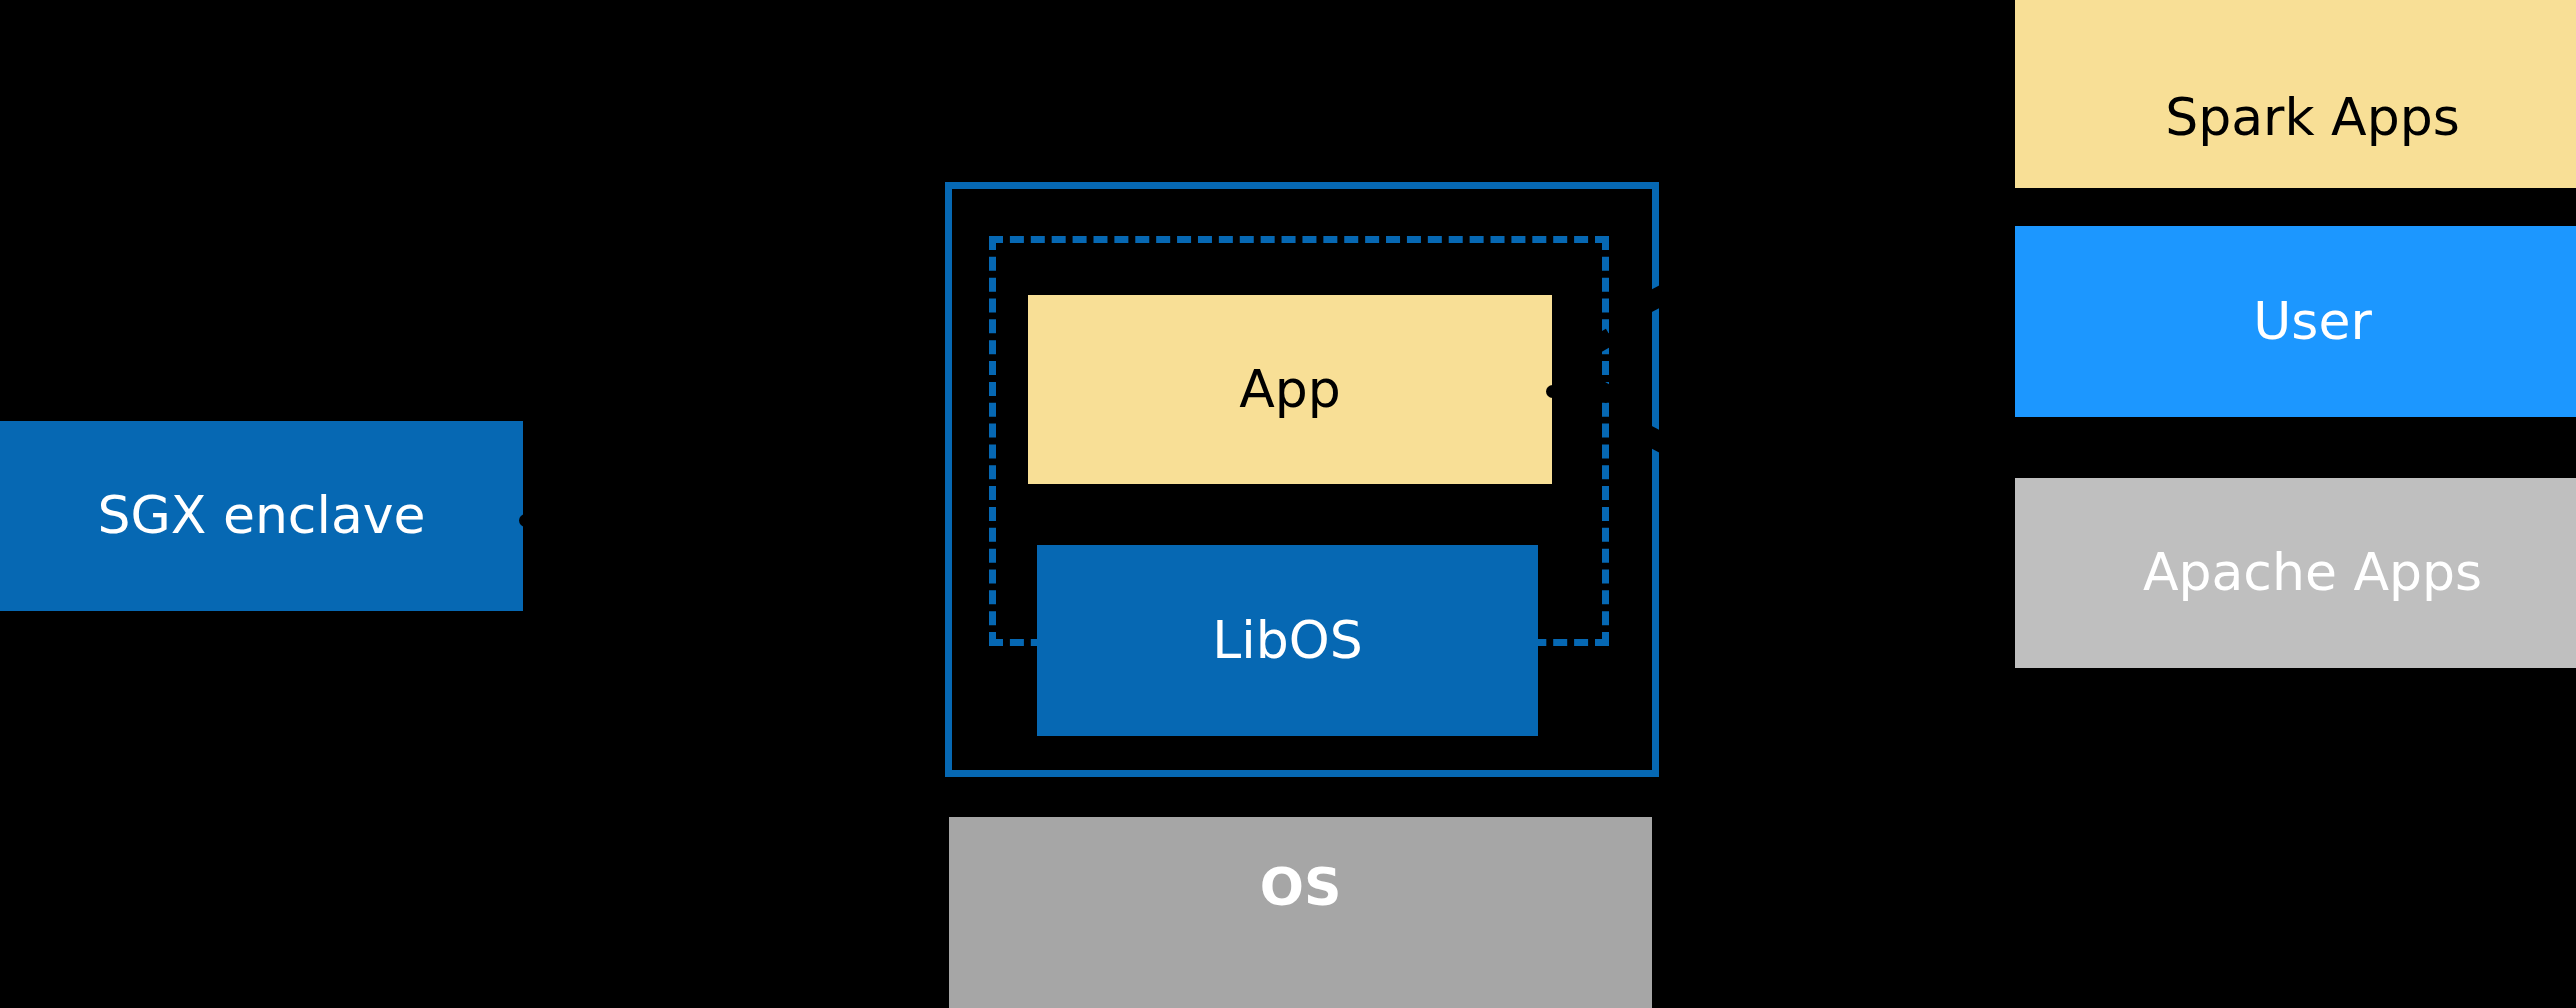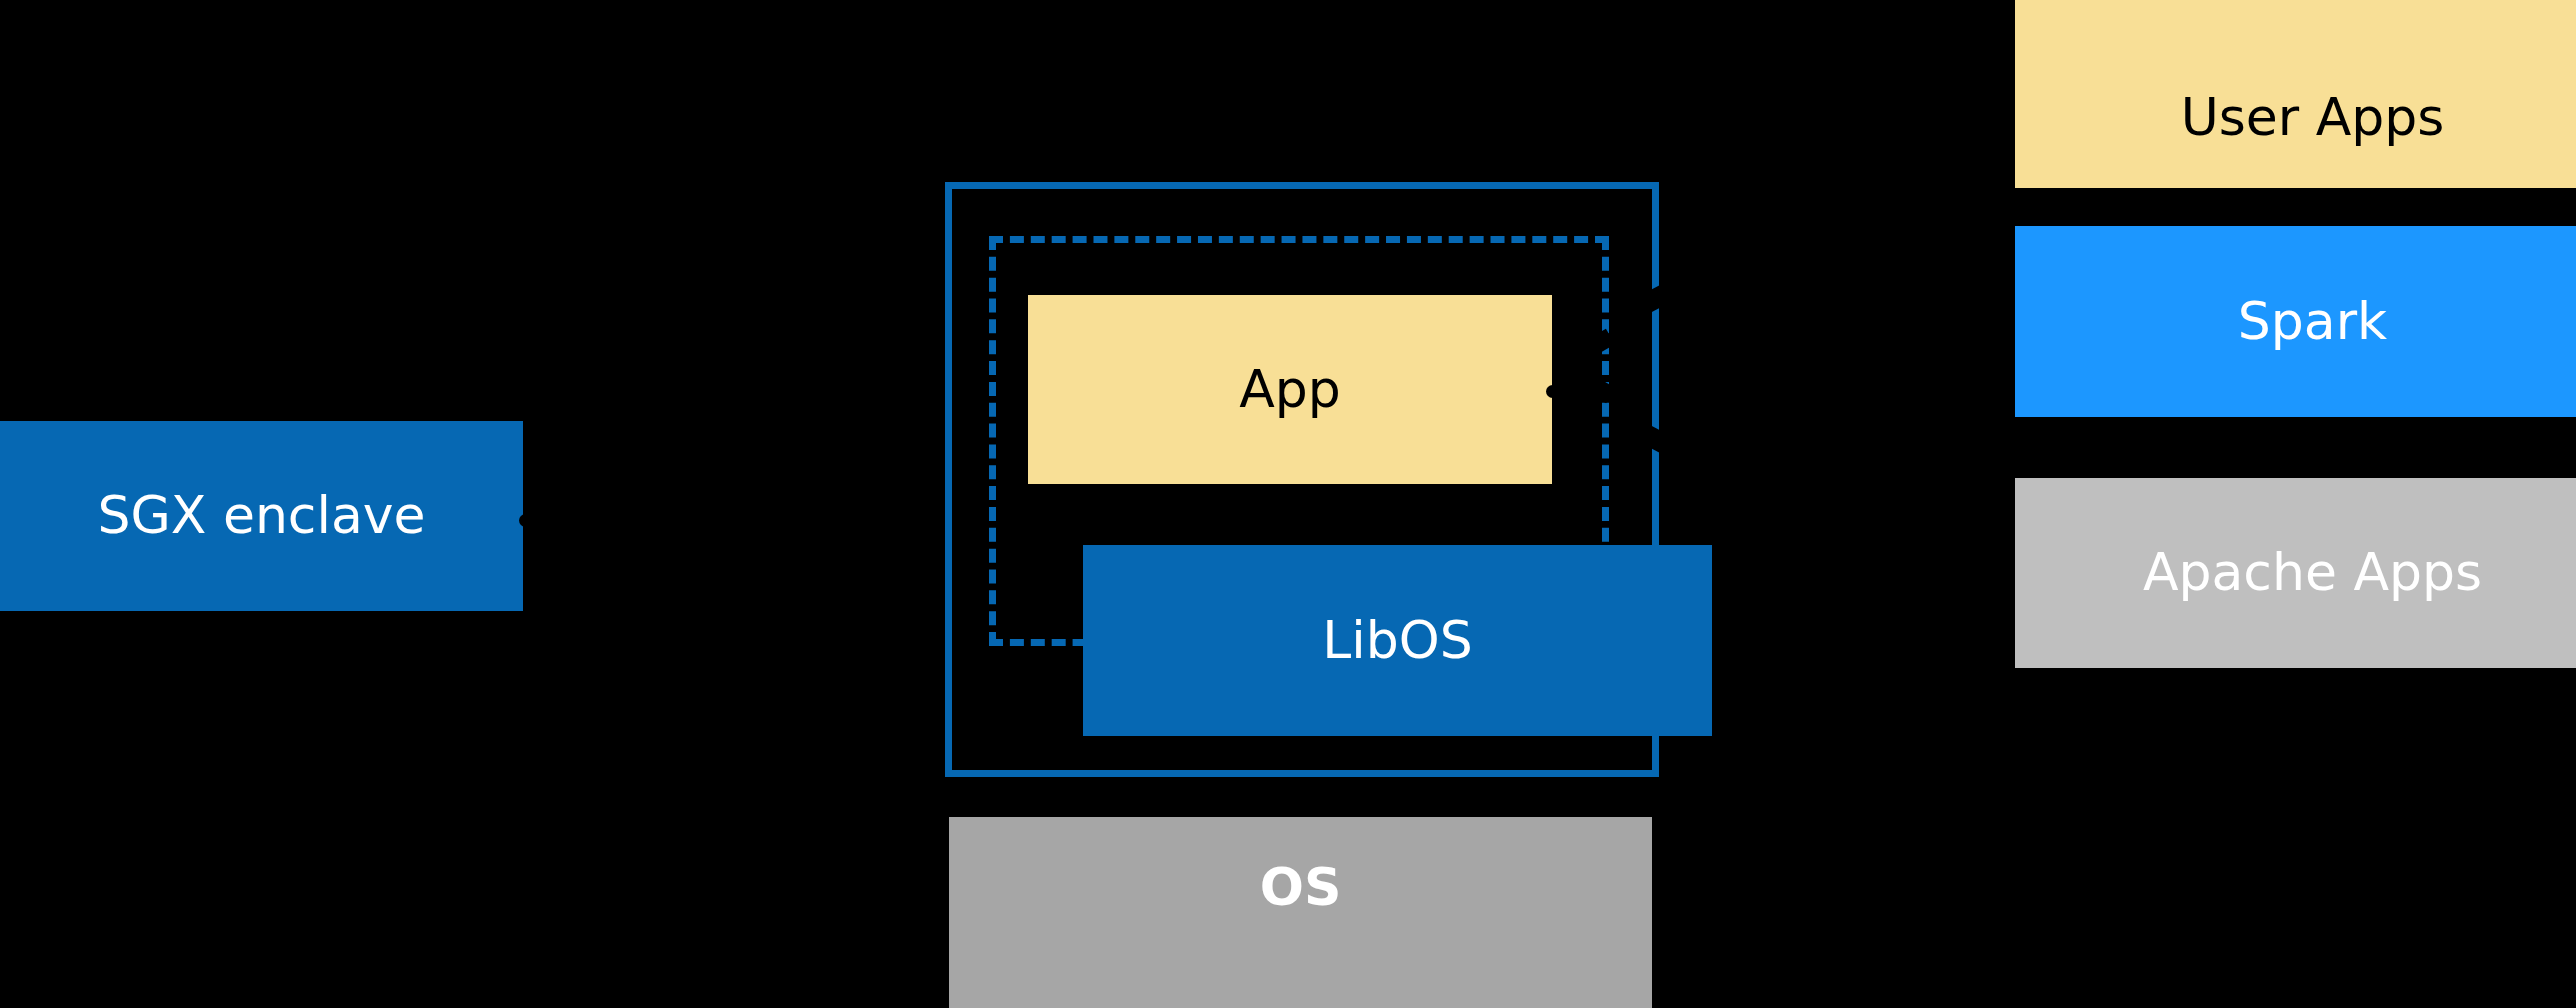--- a/index.html
+++ b/index.html
@@ -71,26 +71,25 @@
     height: 189px;
     background: #F8DF96;
     color: #000000;
     font-size: 52px;
   }
 
   
   #libos-box {
     left: 1037px;
     top: 545px;
-    width: 629px;
+    width: 501px;
     height: 191px;
     background: #0668B3;
     color: #FFFFFF;
     font-size: 52px;
-    margin-left: 46px;
   }
 
   
   #os-box {
     left: 949px;
     top: 817px;
     width: 703px;
     height: 218px;
     background: #A6A6A6;
     color: #FFFFFF;
@@ -186,25 +185,25 @@
 
   <div class="box" id="libos-box">
     <span class="label">LibOS</span>
   </div>
 
   <div class="box" id="os-box">
     <span class="label">OS</span>
   </div>
 
   <div class="box" id="user-apps-box">
-    <span class="label">User Apps</span>
+    <span class="label">Spark Apps</span>
   </div>
 
   <div class="box" id="bigdl-box">
-    <span class="label">Spark</span>
+    <span class="label">User</span>
   </div>
 
   <div class="box" id="apache-spark-box">
     <span class="label">Apache Apps</span>
   </div>
 
 </div>
 
 
 </body></html>

